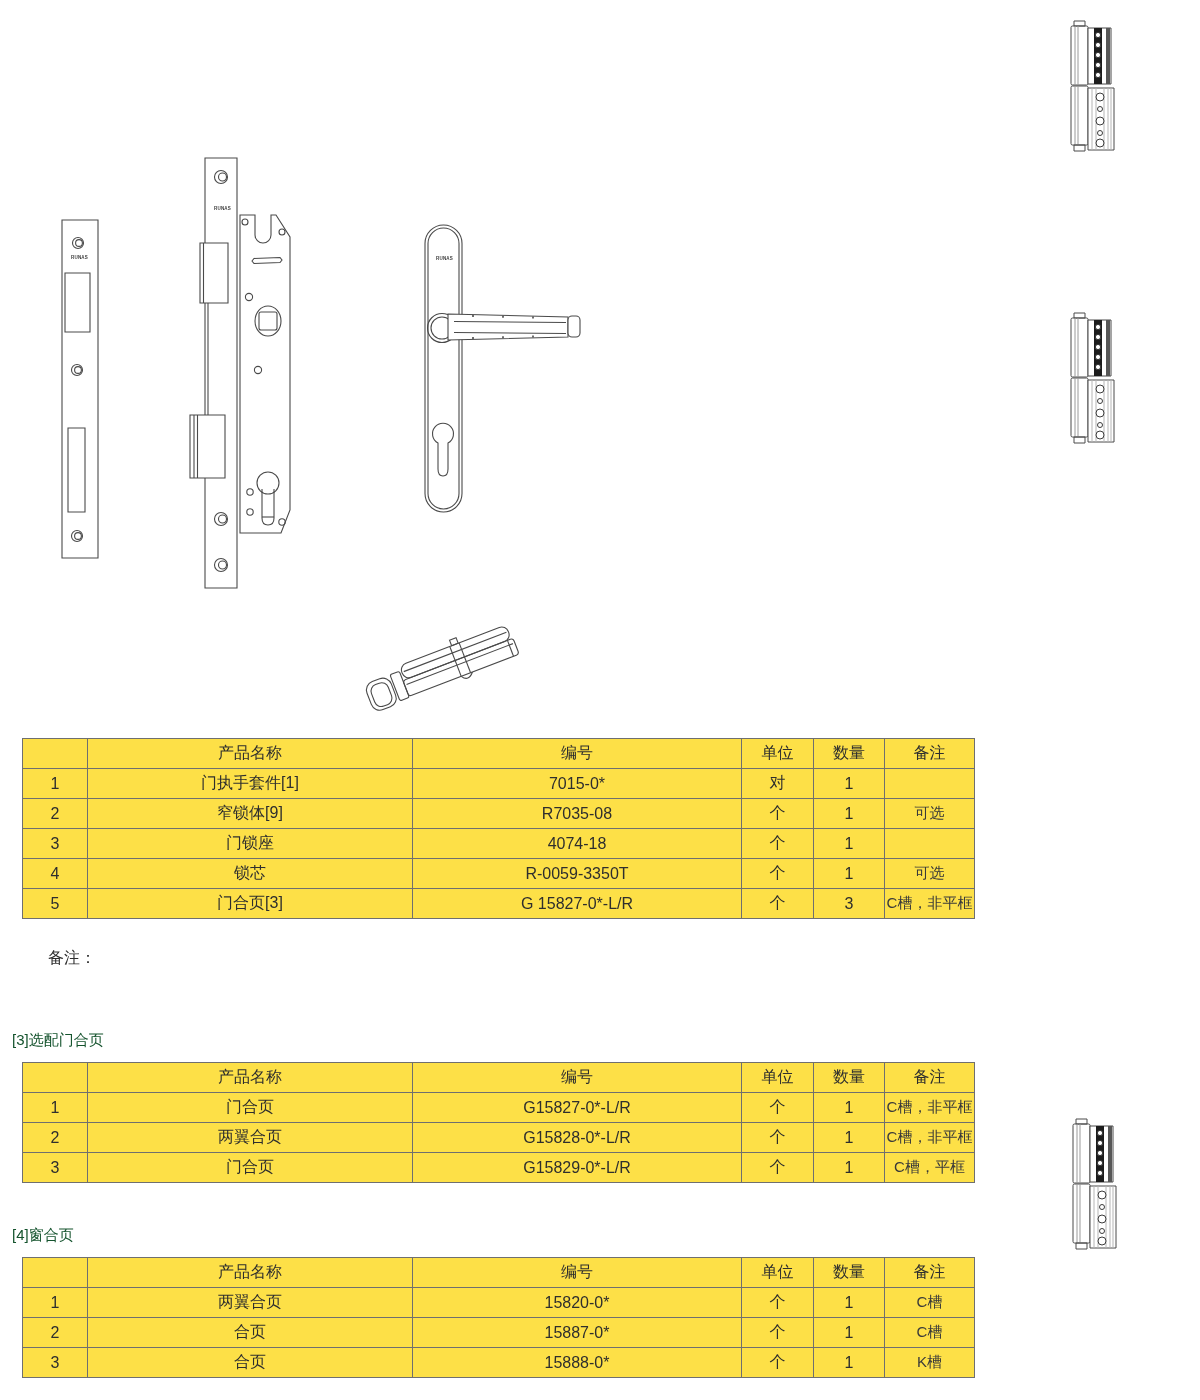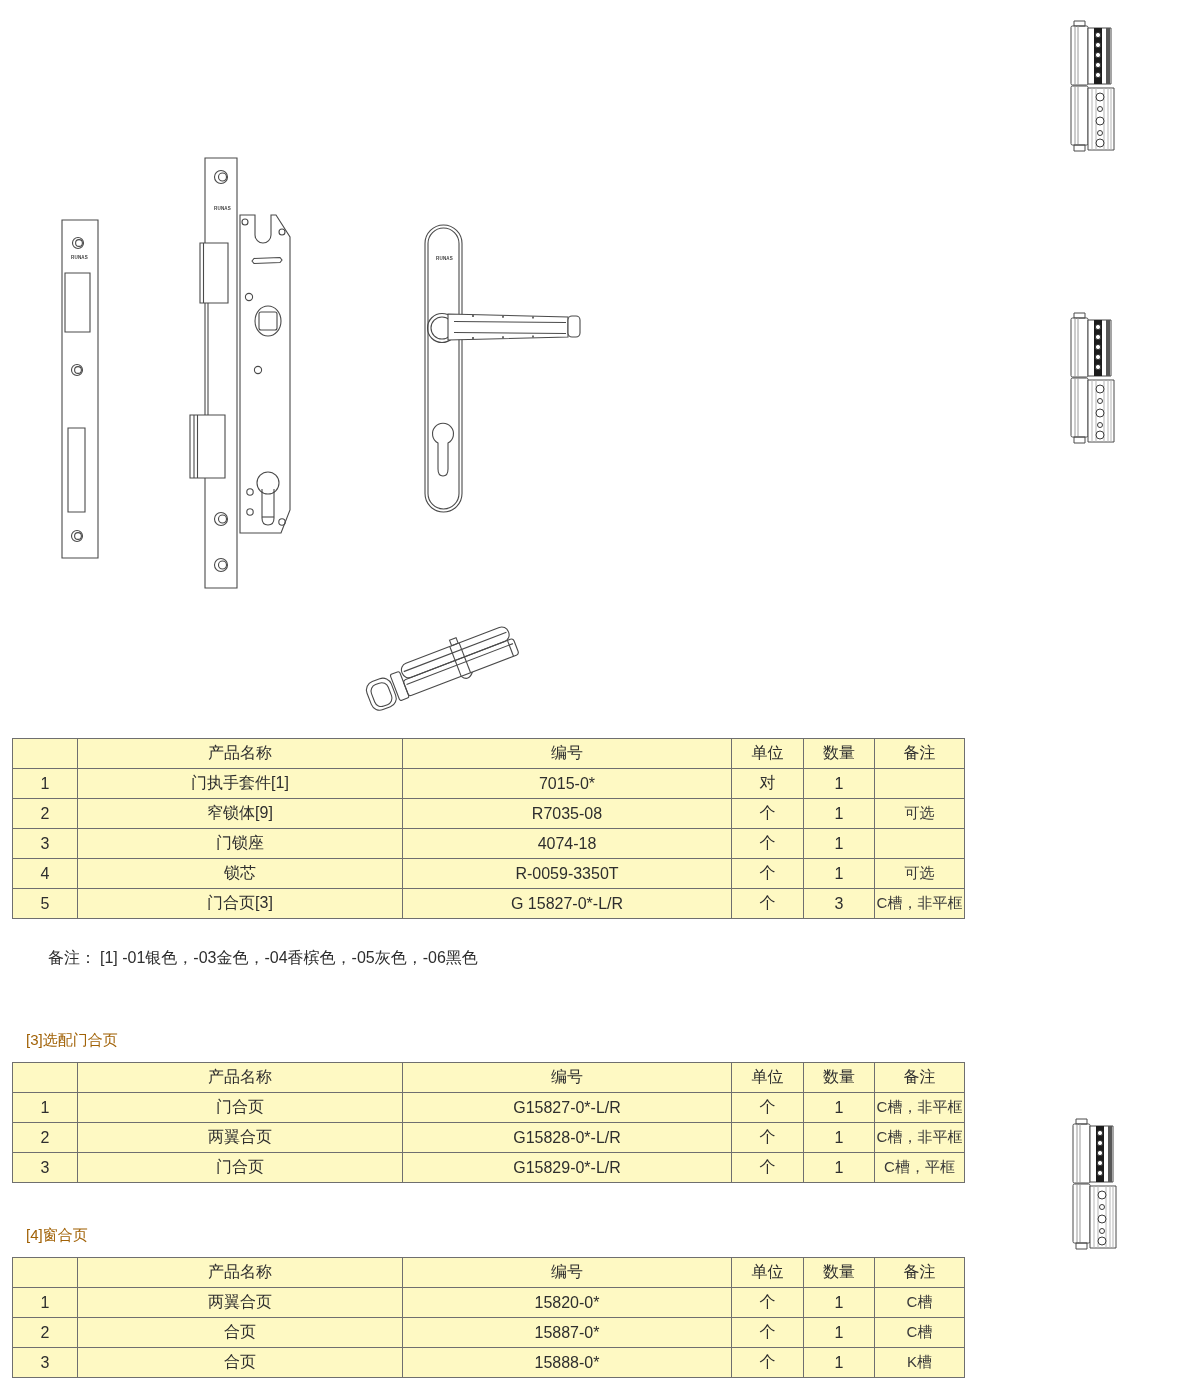--- a/index.html
+++ b/index.html
@@ -3,38 +3,38 @@
 <meta charset="utf-8">
 <style>
   html,body{margin:0;padding:0;}
   body{
     width:1200px;height:1400px;position:relative;background:#ffffff;
     font-family:"Liberation Sans","DejaVu Sans",sans-serif;color:#2e2e2e;
     overflow:hidden;
   }
   
   table.parts{
-    position:absolute;border-collapse:collapse;table-layout:fixed;background:#fef9c3;
-    width:952px;left:12px;
+    position:absolute;border-collapse:collapse;table-layout:fixed;background:#fde047;
+    width:952px;left:22px;
   }
   table.parts td, table.parts th{
     border:1px solid #6f6f6f;height:29px;text-align:center;vertical-align:middle;
     font-size:16px;font-weight:400;color:#2e2e2e;padding:0;overflow:hidden;white-space:nowrap;
   }
   table.parts th{font-weight:500;}
   table.parts td.remark{font-size:15px;color:#3a3a3a;}
   .t1{top:738px;}
   .t2{top:1062px;}
   .t3{top:1257px;}
   
   .notes{
     position:absolute;left:14px;top:944px;font-size:16px;line-height:27px;color:#2e2e2e;
     display:grid;grid-template-columns:52px auto;margin-left:34px;
   }
-  .sec-heading{position:absolute;left:26px;font-size:15px;color:#a16207;}
+  .sec-heading{position:absolute;left:12px;font-size:15px;color:#14532d;}
   .sec3{top:1031px;}
   .sec4{top:1226px;}
   
   svg.draw{position:absolute;overflow:visible;}
   svg.draw *{vector-effect:non-scaling-stroke;}
   .brand{font-size:4.5px;font-weight:bold;fill:#3c3c3c;letter-spacing:.2px;stroke:none;}
 </style>
 </head>
 <body>
 
@@ -311,21 +311,20 @@
         <td>G 15827-0*-L/R</td>
         <td>个</td>
         <td>3</td>
         <td class="remark">C槽，非平框</td>
       </tr>
     </tbody>
   </table>
 
 <div class="notes">
   <span>备注：</span>
-  <span>[1] -01银色，-03金色，-04香槟色，-05灰色，-06黑色</span>
   <span></span>
 </div>
 
 <div class="sec-heading sec3">[3]选配门合页</div>
 <table class="parts t2">
     <colgroup>
       <col style="width: 65px;">
       <col style="width: 325px;">
       <col style="width: 329px;">
       <col style="width: 72px;">

